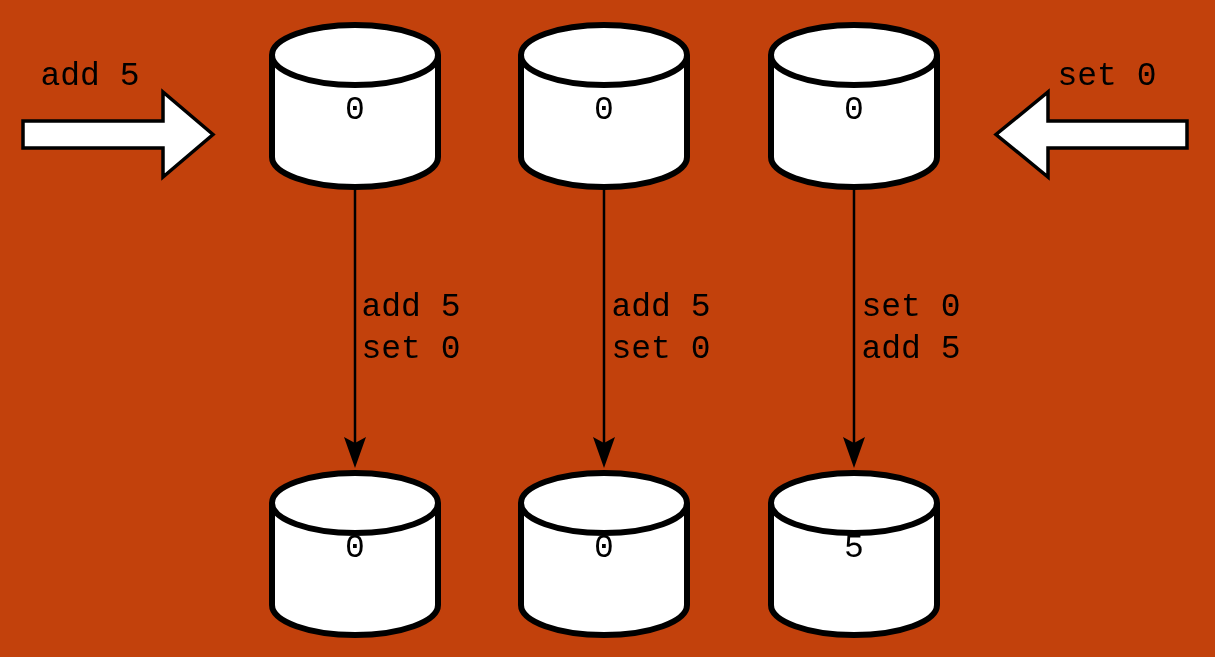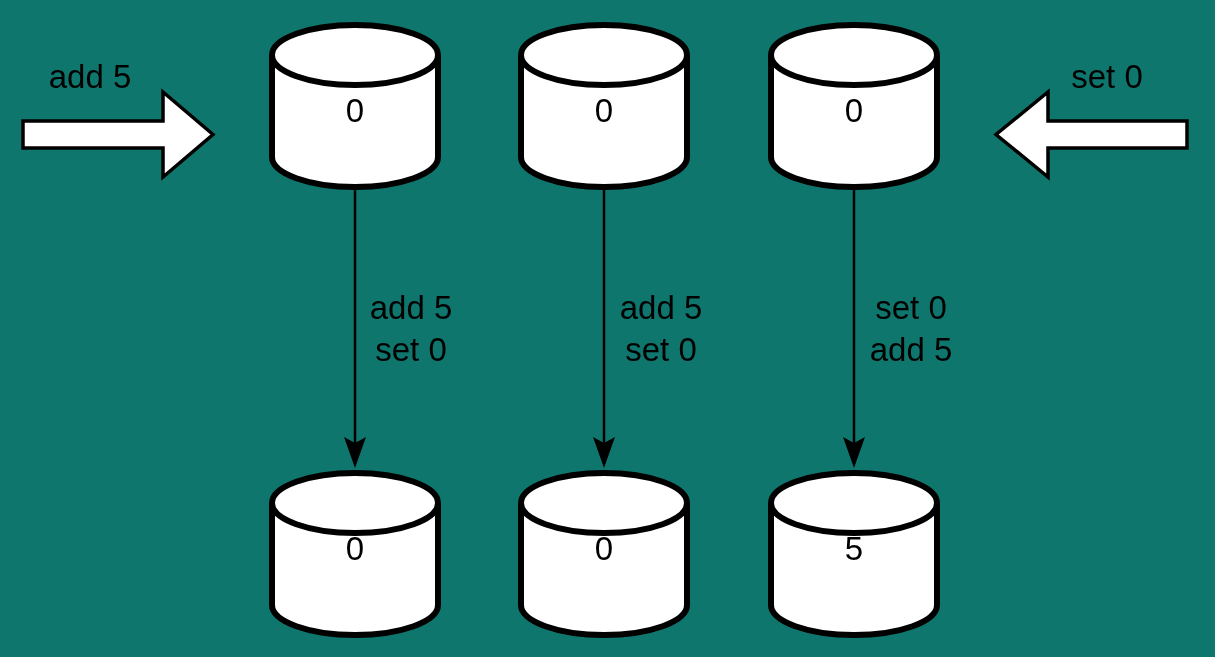--- a/index.html
+++ b/index.html
@@ -4,22 +4,22 @@
 <style>
   html, body {
     margin: 0;
     padding: 0;
     background: #ffffff;
   }
   .canvas {
     position: relative;
     width: 1215px;
     height: 657px;
-    background: #0f766e;
-    font-family: Liberation Sans, sans-serif;
+    background: #c2410c;
+    font-family: Liberation Mono, monospace;
     color: #000000;
     overflow: hidden;
   }
   svg.shapes {
     position: absolute;
     left: 0;
     top: 0;
   }
   .lbl {
     position: absolute;

